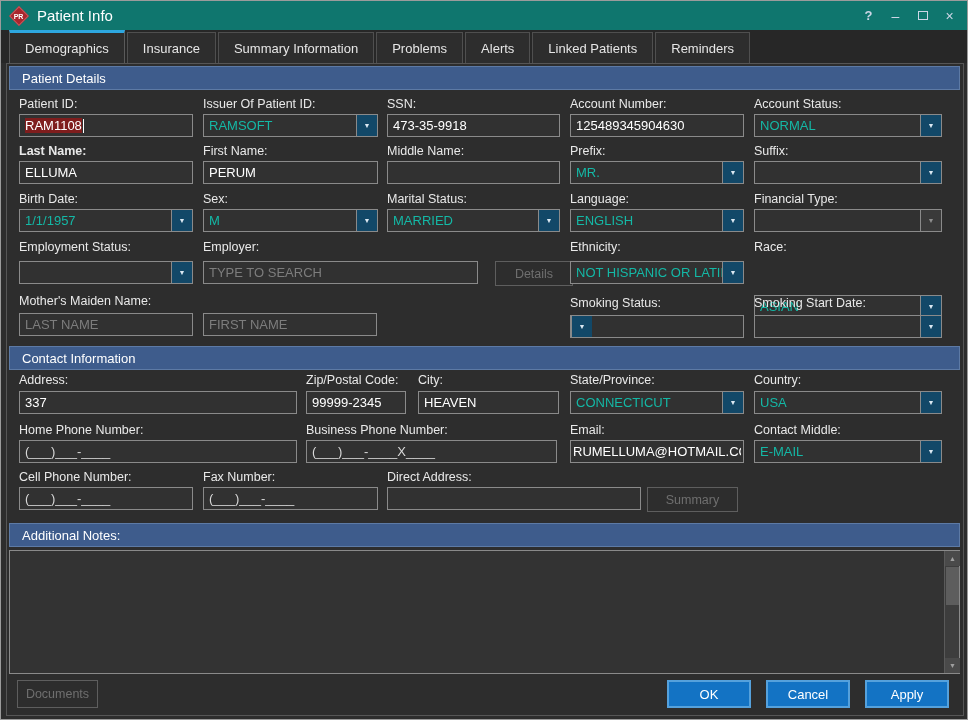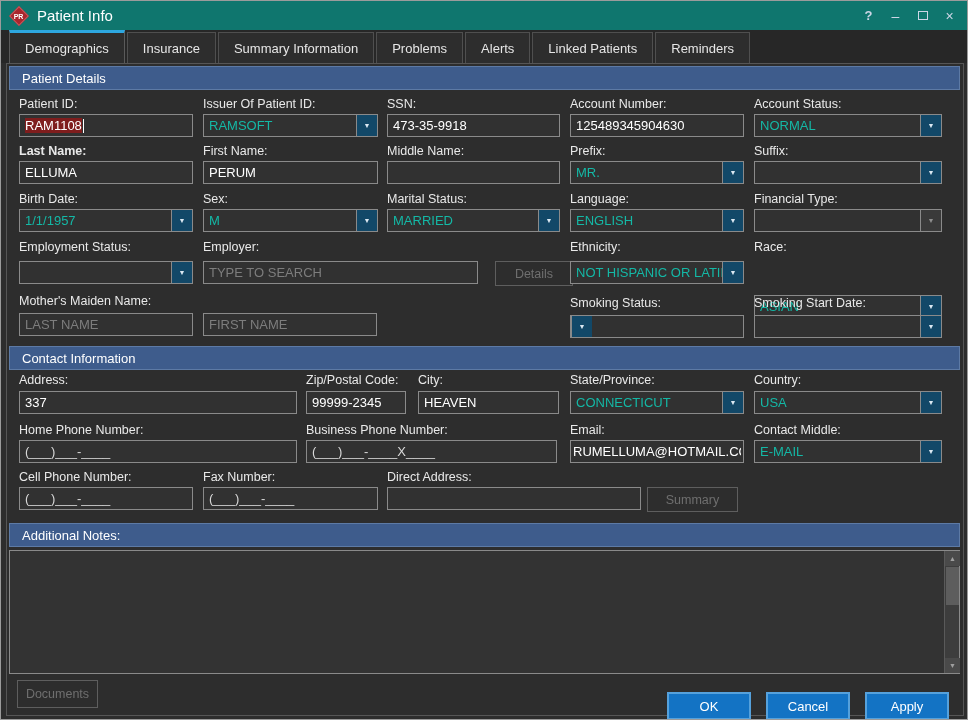--- a/index.html
+++ b/index.html
@@ -55,21 +55,21 @@
   .cval { flex:1; color:#14b8a6; font-size:13px; line-height:21px; padding-left:5px;
     white-space:nowrap; overflow:hidden; }
   .cbtn { width:21px; background:#124868; border-left:1px solid #8a8a8a;
     display:flex; align-items:center; justify-content:center; color:#dbe8f2; font-size:7px; }
   .combo.disabled .cbtn { background:#3a3a3a; color:#8f8f8f; }
   .inline-row { display:flex; gap:10px; }
   
   .btn-ghost { position:absolute; background:transparent; border:1px solid #5e5e5e;
     color:#6f6f6f; font-size:12.5px; font-family:"Liberation Sans",sans-serif; }
   .btn-primary { position:absolute; height:28px; background:#1373c4; border:2px solid #55a1dc;
-    color:#ffffff; font-size:13px; font-family:"Liberation Sans",sans-serif;margin-top:12px; }
+    color:#ffffff; font-size:13px; font-family:"Liberation Sans",sans-serif; }
   
   .notes { position:absolute; left:8px; top:549px; width:951px; height:124px;
     background:#333333; border:1px solid #8a8a8a; }
   .notes-text { position:absolute; left:0; top:0; right:15px; bottom:0; background:transparent;
     border:none; resize:none; color:#fff; font-family:"Liberation Sans",sans-serif; }
   .sbar { position:absolute; right:0; top:0; bottom:0; width:15px; background:#3d3d3d;
     border-left:1px solid #5a5a5a; }
   .sb-arrow { position:absolute; left:0; width:15px; height:15px; background:#4a4a4a;
     display:flex; align-items:center; justify-content:center; color:#9f9f9f; font-size:7px; }
   .sb-up { top:0; } .sb-down { bottom:0; }

